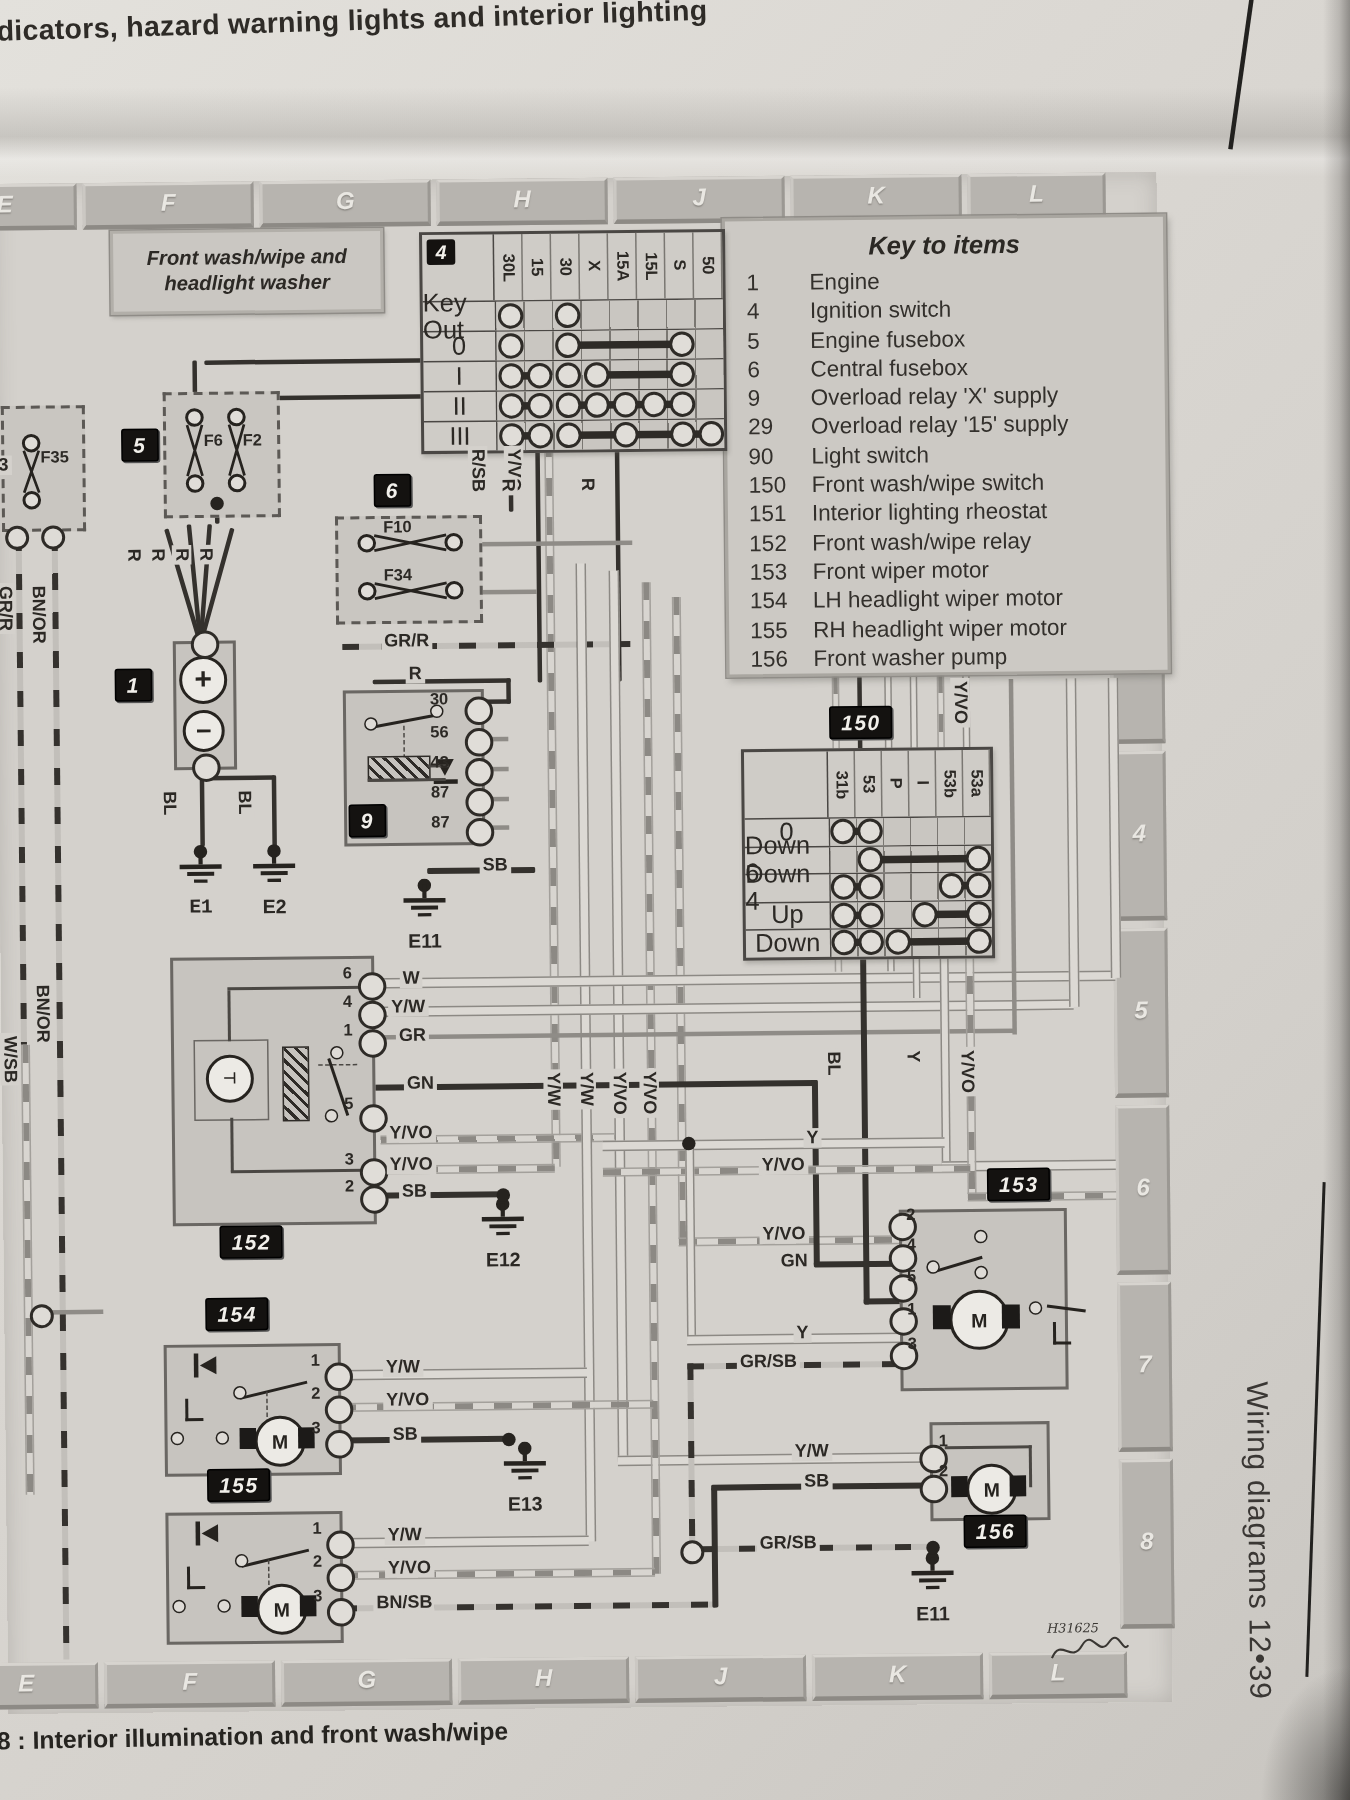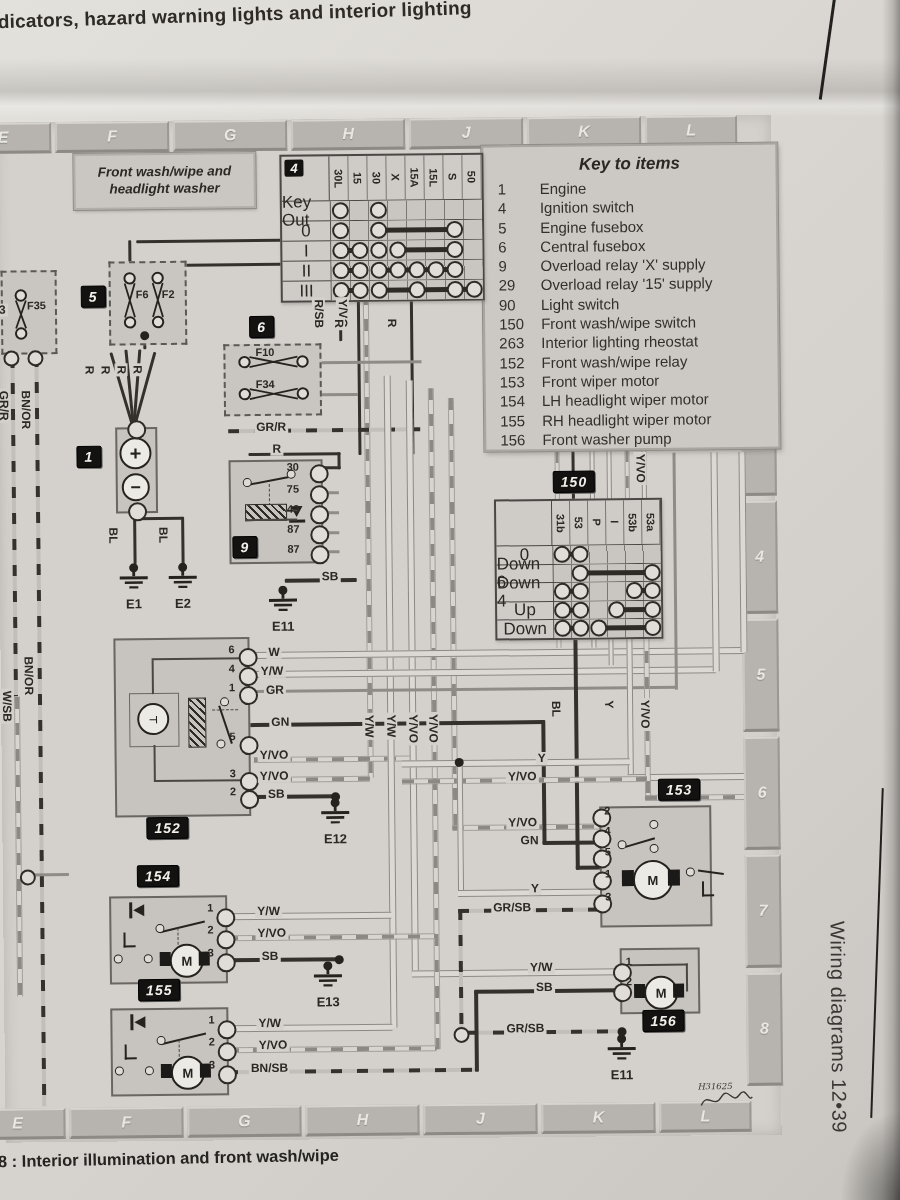--- a/index.html
+++ b/index.html
@@ -141,21 +141,21 @@
           </div>
           <div class="keyrow">
             <div class="keynum">90</div>
             <div>Light switch</div>
           </div>
           <div class="keyrow">
             <div class="keynum">150</div>
             <div>Front wash/wipe switch</div>
           </div>
           <div class="keyrow">
-            <div class="keynum">263</div>
+            <div class="keynum">151</div>
             <div>Interior lighting rheostat</div>
           </div>
           <div class="keyrow">
             <div class="keynum">152</div>
             <div>Front wash/wipe relay</div>
           </div>
           <div class="keyrow">
             <div class="keynum">153</div>
             <div>Front wiper motor</div>
           </div>
@@ -384,21 +384,21 @@
         <div class="wl" style="left: 244px; top: 1060px;">BN/SB</div>
         <div class="wl" style="left: 524px; top: 962px;">Y/W</div>
         <div class="wl" style="left: 530px; top: 982px;">SB</div>
         <div class="wl" style="left: 500px; top: 1023px;">GR/SB</div>
         <div class="wl vert" style="left: 12px; top: 384px;">GR/R</div>
         <div class="wl vert" style="left: 34px; top: 384px;">BN/OR</div>
         <div class="wl vert" style="left: 34px; top: 650px;">BN/OR</div>
         <div class="wl vert" style="left: 12px; top: 684px;">W/SB</div>
         <div class="wl" style="left: 0px; top: 299px;">3</div>
         <div class="wl num" style="left: 288px; top: 459px;">30</div>
-        <div class="wl num" style="left: 288px; top: 481px;">75</div>
+        <div class="wl num" style="left: 288px; top: 481px;">56</div>
         <div class="wl num" style="left: 288px; top: 501px;">43</div>
         <div class="wl num" style="left: 288px; top: 521px;">87</div>
         <div class="wl num" style="left: 288px; top: 541px;">87</div>
         <div class="wl num" style="left: 228px; top: 641px;">6</div>
         <div class="wl num" style="left: 228px; top: 660px;">4</div>
         <div class="wl num" style="left: 228px; top: 679px;">1</div>
         <div class="wl num" style="left: 228px; top: 728px;">5</div>
         <div class="wl num" style="left: 228px; top: 765px;">3</div>
         <div class="wl num" style="left: 228px; top: 783px;">2</div>
         <div class="wl num" style="left: 602px; top: 806px;">2</div>
@@ -422,21 +422,21 @@
         <div class="badge" style="left: 84px; top: 282px;">5</div>
         <div class="badge" style="left: 252px; top: 314px;">6</div>
         <div class="badge" style="left: 78px; top: 442px;">1</div>
         <div class="badge" style="left: 233px; top: 534px;">9</div>
         <div class="badge" style="left: 554px; top: 472px;">150</div>
         <div class="badge" style="left: 144px; top: 814px;">152</div>
         <div class="badge" style="left: 656px; top: 781px;">153</div>
         <div class="badge" style="left: 134px; top: 862px;">154</div>
         <div class="badge" style="left: 134px; top: 976px;">155</div>
         <div class="badge" style="left: 638px; top: 1012px;">156</div>
-        <div class="gnd" style="left: 116px; top: 560px; width: 36px;"><svg width="36" height="28" viewBox="0 0 36 28">
+        <div class="gnd" style="left: 116px; top: 560px; width: 36px; font-family: Liberation Mono, monospace;"><svg width="36" height="28" viewBox="0 0 36 28">
             <circle cx="18" cy="4.5" r="4.5" fill="#26231f"></circle>
             <rect x="16.6" y="4" width="2.8" height="9" fill="#26231f"></rect>
             <rect x="4" y="13" width="28" height="3" fill="#26231f"></rect>
             <rect x="9" y="18" width="18" height="2.6" fill="#26231f"></rect>
             <rect x="13.5" y="23" width="9" height="2.2" fill="#26231f"></rect>
           </svg><div class="glabel">E1</div></div>
         <div class="gnd" style="left: 165px; top: 560px; width: 36px;"><svg width="36" height="28" viewBox="0 0 36 28">
             <circle cx="18" cy="4.5" r="4.5" fill="#26231f"></circle>
             <rect x="16.6" y="4" width="2.8" height="9" fill="#26231f"></rect>
             <rect x="4" y="13" width="28" height="3" fill="#26231f"></rect>
@@ -450,21 +450,21 @@
             <rect x="9" y="18" width="18" height="2.6" fill="#26231f"></rect>
             <rect x="13.5" y="23" width="9" height="2.2" fill="#26231f"></rect>
           </svg><div class="glabel">E11</div></div>
         <div class="gnd" style="left: 315px; top: 797px; width: 36px;"><svg width="36" height="28" viewBox="0 0 36 28">
             <circle cx="18" cy="4.5" r="4.5" fill="#26231f"></circle>
             <rect x="16.6" y="4" width="2.8" height="9" fill="#26231f"></rect>
             <rect x="4" y="13" width="28" height="3" fill="#26231f"></rect>
             <rect x="9" y="18" width="18" height="2.6" fill="#26231f"></rect>
             <rect x="13.5" y="23" width="9" height="2.2" fill="#26231f"></rect>
           </svg><div class="glabel">E12</div></div>
-        <div class="gnd" style="left: 306px; top: 960px; width: 36px;"><svg width="36" height="28" viewBox="0 0 36 28">
+        <div class="gnd" style="left: 328px; top: 960px; width: 36px;"><svg width="36" height="28" viewBox="0 0 36 28">
             <circle cx="18" cy="4.5" r="4.5" fill="#26231f"></circle>
             <rect x="16.6" y="4" width="2.8" height="9" fill="#26231f"></rect>
             <rect x="4" y="13" width="28" height="3" fill="#26231f"></rect>
             <rect x="9" y="18" width="18" height="2.6" fill="#26231f"></rect>
             <rect x="13.5" y="23" width="9" height="2.2" fill="#26231f"></rect>
           </svg><div class="glabel">E13</div></div>
         <div class="gnd" style="left: 599px; top: 1036px; width: 36px;"><svg width="36" height="28" viewBox="0 0 36 28">
             <circle cx="18" cy="4.5" r="4.5" fill="#26231f"></circle>
             <rect x="16.6" y="4" width="2.8" height="9" fill="#26231f"></rect>
             <rect x="4" y="13" width="28" height="3" fill="#26231f"></rect>

